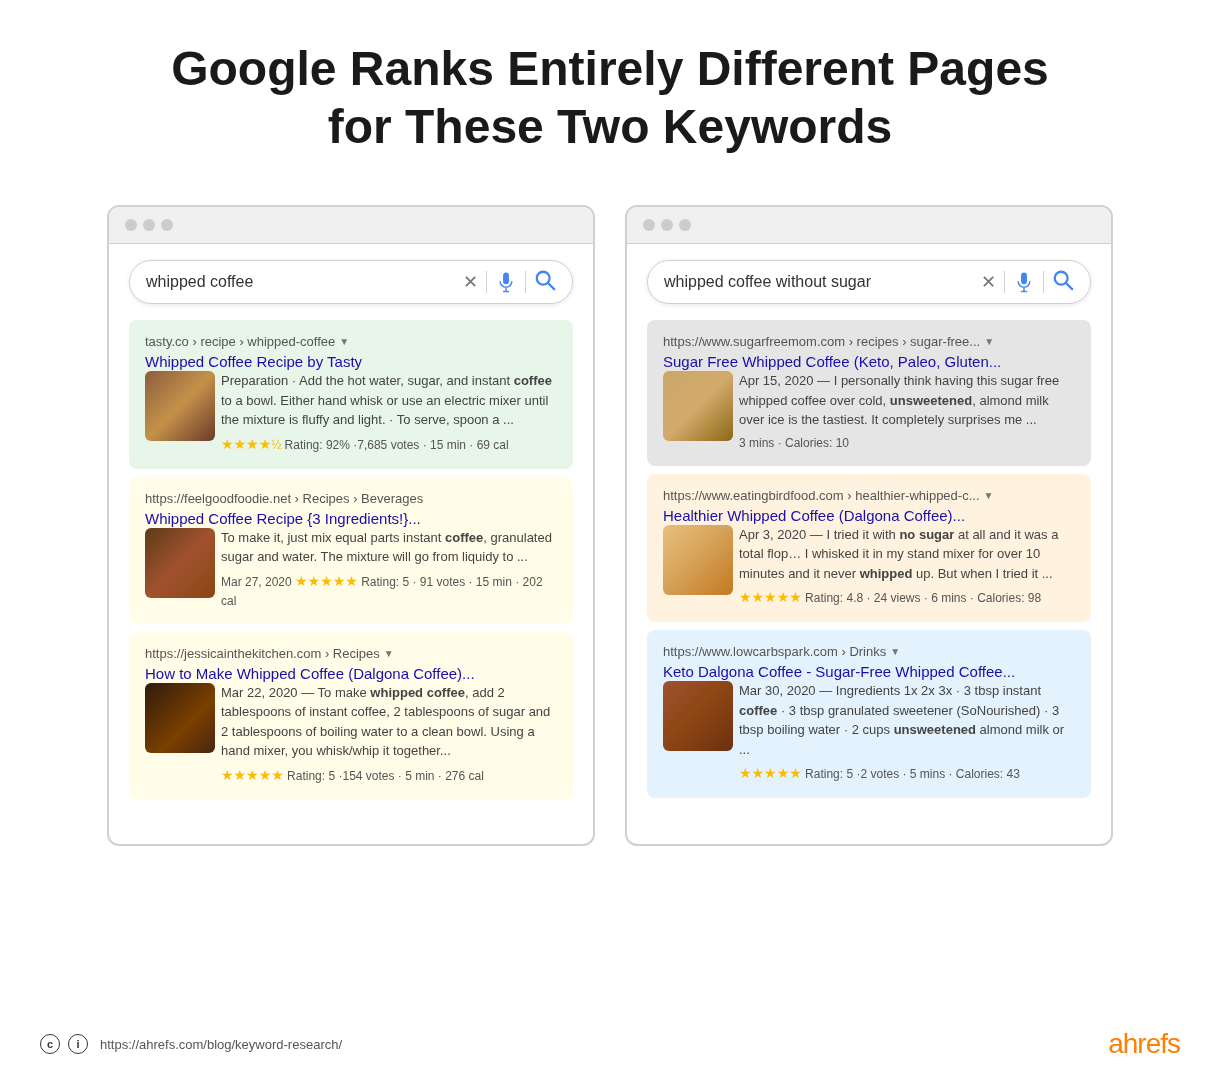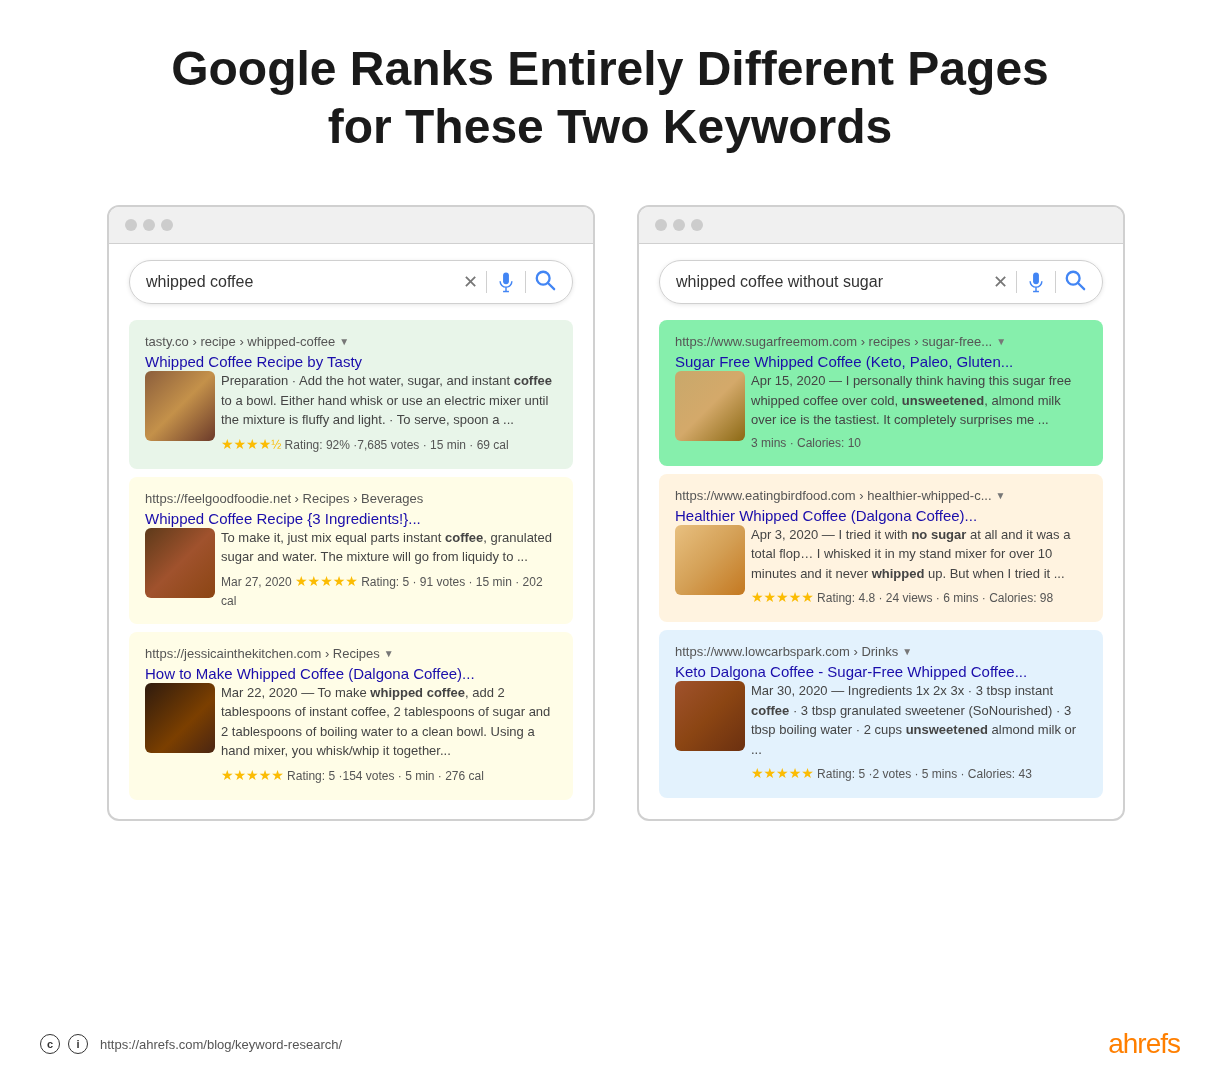--- a/index.html
+++ b/index.html
@@ -26,21 +26,20 @@
       padding: 20px 40px;
       justify-content: center;
     }
 
     .browser-window {
       width: 488px;
       border: 2px solid #d0d0d0;
       border-radius: 12px;
       background: #fff;
       overflow: hidden;
-      margin-left: 12px;
     }
 
     .browser-chrome {
       background: #f0f0f0;
       padding: 12px 16px;
       border-bottom: 1px solid #d0d0d0;
       display: flex;
       align-items: center;
       gap: 8px;
     }
@@ -97,32 +96,32 @@
       height: 22px;
     }
 
     .divider {
       width: 1px;
       height: 22px;
       background: #d0d0d0;
     }
 
     .results-area {
-      padding: 0 20px 11px;
+      padding: 0 20px 36px;
     }
 
     .result-item {
       padding: 14px 16px;
       border-radius: 8px;
       margin-bottom: 8px;
     }
 
     .result-item.green { background: #e8f5e9; }
     .result-item.yellow { background: #fffde7; }
-    .result-item.purple { background: #86efac; }
+    .result-item.purple { background: #e5e5e5; }
     .result-item.orange { background: #fff3e0; }
     .result-item.blue { background: #e3f2fd; }
 
     .breadcrumb {
       font-size: 13px;
       color: #555;
       display: flex;
       align-items: center;
       gap: 4px;
       margin-bottom: 4px;

